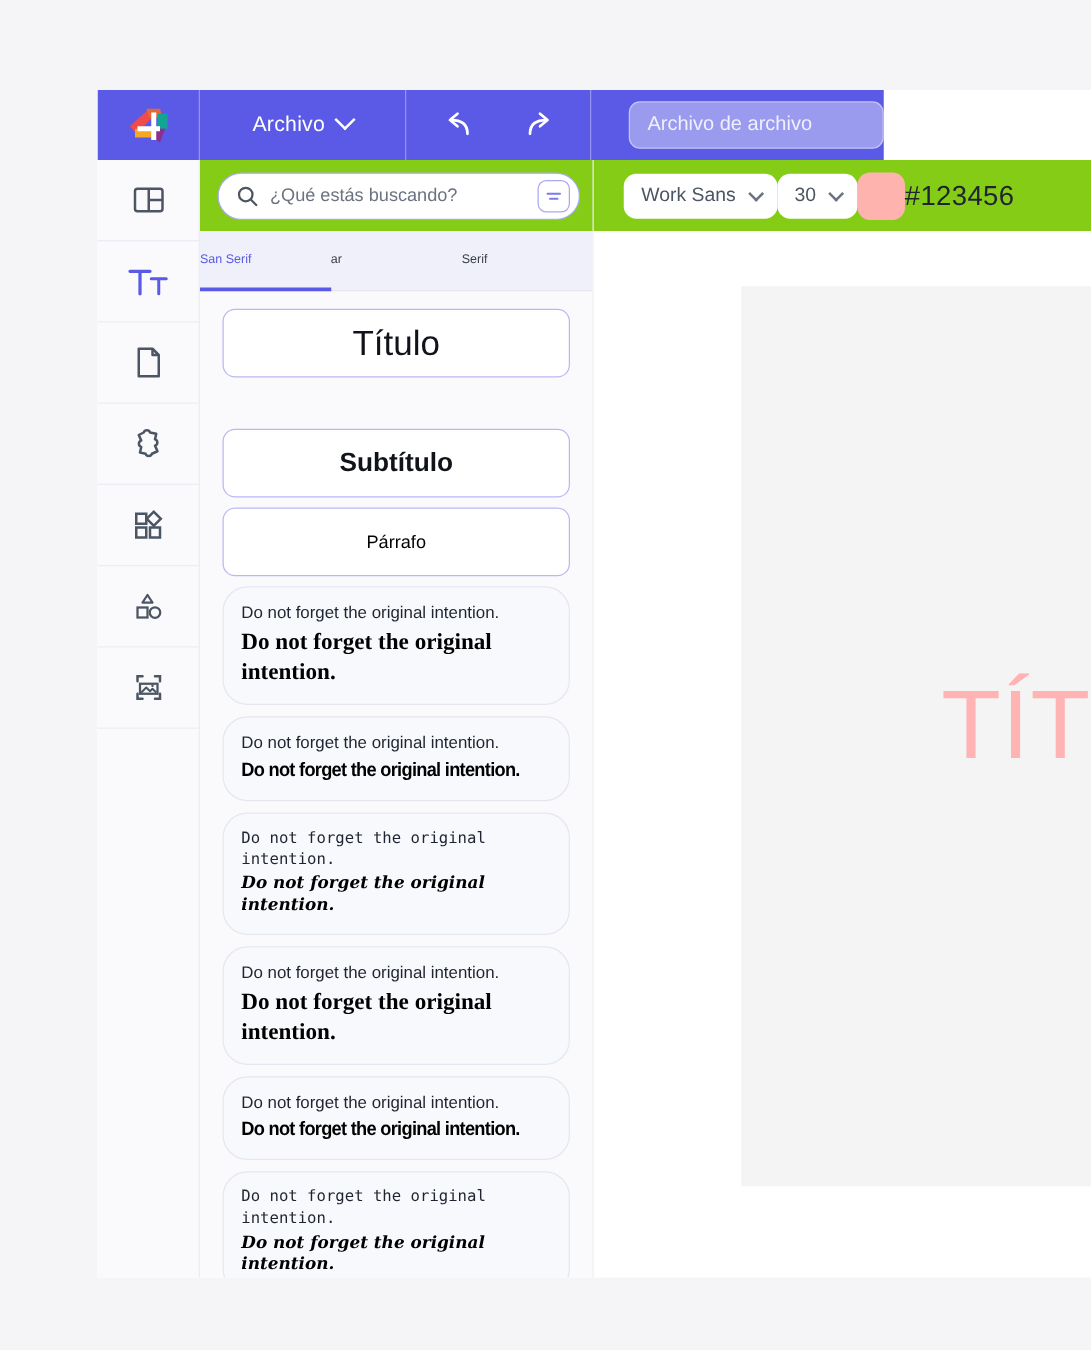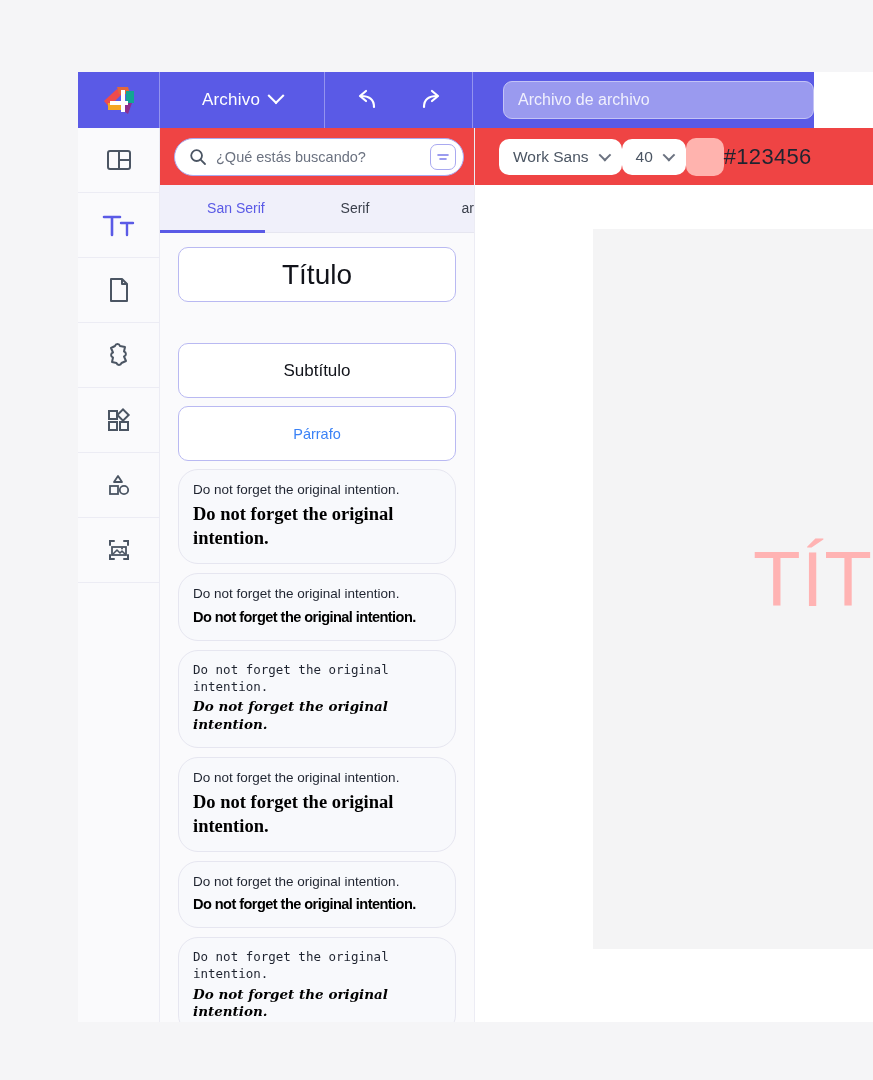--- a/index.html
+++ b/index.html
@@ -15,21 +15,21 @@
     position: absolute;
     left: 78px; top: 72px;
     width: 795px; height: 950px;
     background: #ffffff;
     overflow: hidden;
   }
 
   
   .topbar {
     position: absolute; left: 0; top: 0;
-    width: 736px; height: 56px;
+    width: 629px; height: 56px;
     background: #5a5ae6;
     display: flex; align-items: stretch;
   }
   .tb-logo {
     width: 82px; display: flex; align-items: center; justify-content: center;
     border-right: 1px solid rgba(255,255,255,.35);
   }
   .tb-menu {
     width: 165px; display: flex; align-items: center; justify-content: center;
     gap: 10px; color: #fff; font-size: 17px; letter-spacing: .2px;
@@ -46,21 +46,21 @@
     display: flex; align-items: center; padding-left: 14px;
     color: #f0f0fd; font-size: 16px;
   }
   .chev-wh { width: 12px; height: 12px; border-right: 2px solid #fff;
              border-bottom: 2px solid #fff; transform: rotate(45deg) translate(-3px,-3px); }
 
   
   .propbar {
     position: absolute; left: 82px; top: 56px;
     width: 713px; height: 57px;
-    background: #ef4444;
+    background: #84cc16;
     display: flex; align-items: center;
   }
   .propbar-left {
     width: 315px; height: 100%; display: flex; align-items: center;
     padding-left: 14px; border-right: 1px solid #ececf4;
   }
   .searchbox {
     width: 290px; height: 38px; border-radius: 20px;
     border: 1.5px solid #a9a9f0; background: #fff;
     display: flex; align-items: center; padding: 0 7px 0 14px; gap: 9px;
@@ -100,35 +100,35 @@
     width: 315px; height: 837px;
     background: #fafafc; border-right: 1px solid #ececf4;
     overflow: hidden;
   }
   .tabs {
     position: relative; height: 48px;
     display: flex; align-items: center; border-bottom: 1px solid #e6e6f0;
     background: #f0f0fa;
   }
   .tab {
-    width: 114px; text-align: right; font-size: 14px; color: #3a3f4b;
+    width: 114px; text-align: left; font-size: 10px; color: #3a3f4b;
     line-height: 46px; height: 48px;
   }
   .tab.active { color: #5a5ae6; border-bottom: 3px solid #5a5ae6; }
   .tab.clipped { color: #3a3f4b; }
 
   .panel-body { padding: 14px 18px 0 18px; height: 789px; overflow: hidden; }
   .style-btn {
     height: 55px; border: 1.5px solid #b9b9f2; border-radius: 10px;
     background: #fff; display: flex; align-items: center; justify-content: center;
     margin-bottom: 8px; color: #11131a;
   }
   .style-btn.s1 { font-size: 28px; font-weight: 500; }
-  .style-btn.s2 { font-size: 17px; font-weight: 400; margin-top: 41px; }
-  .style-btn.s3 { font-size: 14.5px; font-weight: 400; color: #3b82f6; text-align: right; }
+  .style-btn.s2 { font-size: 21px; font-weight: 700; margin-top: 41px; }
+  .style-btn.s3 { font-size: 14.5px; font-weight: 400; color: #000000; text-align: right; }
 
   .sec-title { color: #5a5ae6; font-size: 14.5px; margin: 14px 0 9px 2px; }
 
   .combo {
     border: 1px solid #e6e6f0; border-radius: 20px; background: #f8f9fc;
     padding: 11px 14px 13px 14px; margin-bottom: 9px;
   }
   .combo .l1 { font-size: 13.5px; color: #1f2430; line-height: 1.35; }
   .combo .l2 { font-size: 16px; color: #000; font-weight: 700; line-height: 1.3; margin-top: 3px; }
   .combo.serif .l2  { font-family: "Liberation Serif", serif; font-size: 18.5px; }
@@ -283,34 +283,34 @@
         </span>
       </div>
     </div>
 
     <div class="propbar-right">
       <div class="pill">
         <span>Work Sans</span>
         <span class="chev-gr"></span>
       </div>
       <div class="pill">
-        <span>40</span>
+        <span>30</span>
         <span class="chev-gr"></span>
       </div>
       <div class="swatch" style="background:#FFB3AE"></div>
       <span class="hexval">#123456</span>
     </div>
   </div>
 
   <div class="panel">
 
     <div class="tabs">
       <div class="tab active">San Serif</div>
+      <div class="tab clipped">ar</div>
       <div class="tab">Serif</div>
-      <div class="tab clipped">ar</div>
 
     </div>
 
     <div class="panel-body">
 
       <div class="style-btn s1">Título</div>
       <div class="style-btn s2">Subtítulo</div>
       <div class="style-btn s3">Párrafo</div>
 
 

